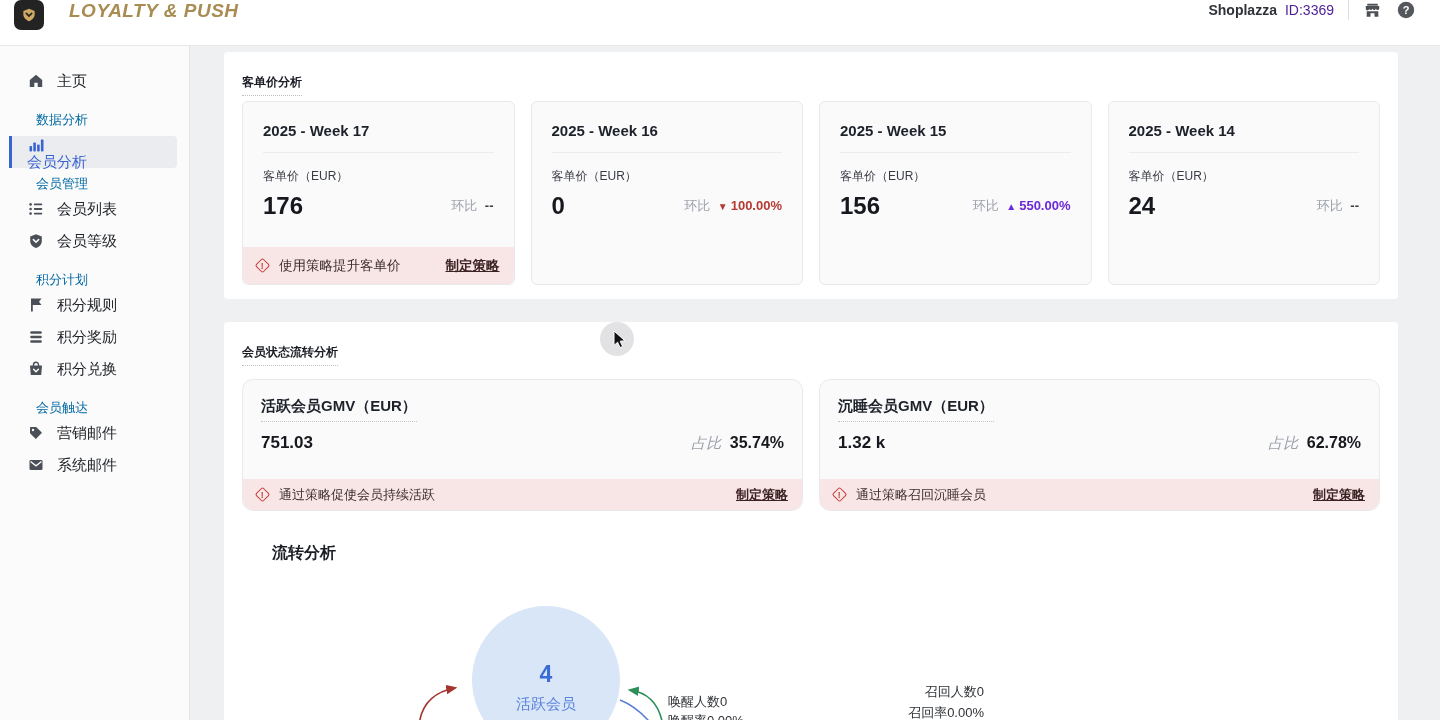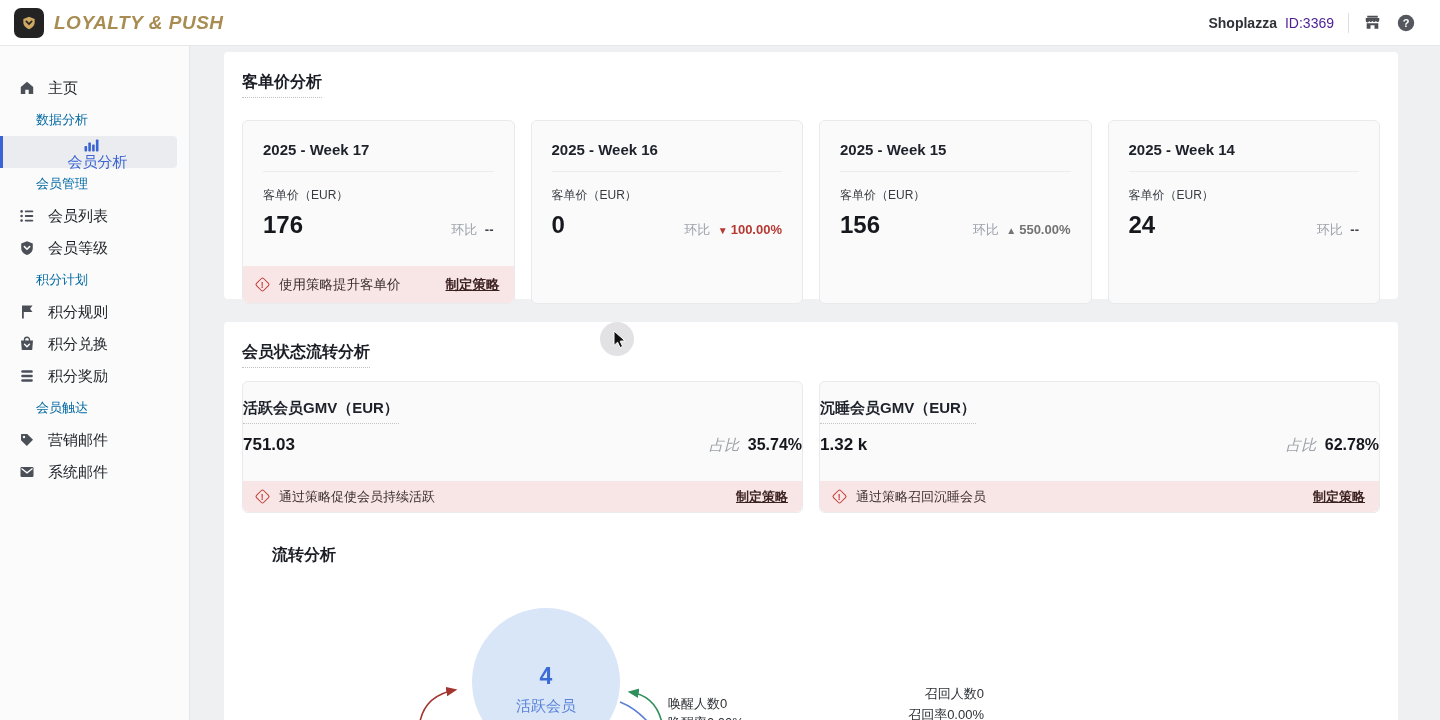--- a/index.html
+++ b/index.html
@@ -1,84 +1,84 @@
 <!DOCTYPE html>
 <html><head>
 <meta charset="utf-8">
 <style>
   * { margin:0; padding:0; box-sizing:border-box; }
   html,body { width:1440px; height:720px; overflow:hidden; background:#eef0f2;
     font-family:"Liberation Sans","DejaVu Sans",sans-serif; color:#22252a; }
 
   
   .topbar { position:relative; z-index:5; height:46px; background:#fff;
-    border-bottom:1px solid #e7e8ea; display:flex; align-items:center; padding:0 24px 0 14px; }
+    border-bottom:1px solid #e7e8ea; display:flex; align-items:flex-start; padding:0 24px 0 14px;gap:15px; }
   .logo-box { width:30px; height:30px; background:#232323; border-radius:7px;
     display:flex; align-items:center; justify-content:center; }
   .logo-text { margin-left:10px; font-size:19px; font-weight:800; font-style:italic;
     color:#a88c52; letter-spacing:.5px; }
   .topbar-right { margin-left:auto; display:flex; align-items:center; gap:14px; }
   .store-name { font-size:14px; font-weight:700; color:#2e3238; }
   .store-id { font-size:14px; color:#4c1d95; margin-left:-6px; }
   .tb-divider { width:1px; height:20px; background:#dcdee1; }
   .tb-icon { display:flex; align-items:center; justify-content:center; cursor:pointer; }
 
   
   .app { display:flex; height:674px; }
   .sidebar { width:190px; background:#fbfbfc; border-right:1px solid #e3e4e7;
     padding-top:26px; flex-shrink:0; }
-  .nav-item { position:relative; height:32px; display:flex; align-items:center;
-    padding-left:18px; margin-right:12px; font-size:15px; color:#22252a; cursor:pointer; }
+  .nav-item { position:relative; height:32px; display:flex; 
+    padding-left:18px; margin-right:12px; font-size:15px; color:#22252a; cursor:pointer;margin-left:9px; }
   .nav-item .nav-ic { width:17px; height:17px; margin-right:13px; display:flex;
     align-items:center; justify-content:center; flex-shrink:0; }
   .nav-item.active { background:#ebecef; border-radius:0 4px 4px 0; color:#3a64d4; font-weight:500;flex-direction:column; }
   .nav-item.active::before { content:""; position:absolute; left:0; top:0; width:3px; height:100%;
     background:#3a64d4; }
   .nav-section { height:32px; display:flex; align-items:center; padding-left:36px;
     font-size:13px; color:#0369a1; }
   .ic-fill { fill:#4b5058; }
   .active .ic-fill { fill:#3a64d4; }
 
   .main { flex:1; position:relative; background:#eef0f2; padding:6px 42px 0 34px; overflow:hidden; }
   .panel { background:#fff; border-radius:4px; padding:20px 18px; }
   .panel-1 { height:247px; }
   .panel-2 { margin-top:23px; height:440px; }
-  .section-title { display:inline-block; font-size:16px; font-weight:700; color:#1a1d24;
+  .section-title { display:inline-block; font-size:12px; font-weight:700; color:#1a1d24;
     border-bottom:1px dotted #bfbfc2; padding-bottom:4px; }
 
   
-  .cards-row { display:flex; gap:16px; margin-top:22px; }
+  .cards-row { display:flex; gap:16px; margin-top:5px; }
   .wcard { position:relative; flex:1; height:184px; background:#fafafb;
     border:1px solid #e9eaec; border-radius:6px; padding:20px 20px 0; overflow:hidden; }
   .wcard-period { font-size:15px; font-weight:700; color:#1d2129; }
   .wcard-divider { border-top:1px solid #ececee; margin-top:13px; }
   .wcard-label { font-size:12px; color:#383c42; margin-top:15px; }
-  .value-row { display:flex; justify-content:space-between; align-items:flex-end; margin-top:7px; }
+  .value-row { display:flex; justify-content:space-between; align-items:center; margin-top:7px; }
   .big-value { font-size:24px; font-weight:700; color:#16181d; }
   .trend { font-size:13px; }
   .t-label { color:#9ba1a9; margin-right:4px; }
   .t-neutral { color:#3c4046; font-weight:600; }
   .t-down { color:#b63a33; font-weight:700; }
-  .t-up { color:#737373; font-weight:700; }
+  .t-up { color:#6d28d9; font-weight:700; }
   .t-arrow { font-size:10px; margin-right:3px; }
 
   .card-banner { position:absolute; left:0; right:0; bottom:0; height:37px; background:#f8e6e6;
     border-radius:0 0 6px 6px; display:flex; align-items:center; padding:0 14px; font-size:13.5px; }
   .gbanner { height:31px; font-size:13px; }
   .diamond { width:11px; height:11px; border:1.6px solid #c23934; border-radius:2px;
     transform:rotate(45deg); display:flex; align-items:center; justify-content:center;
     margin-right:11px; flex-shrink:0; }
   .diamond span { transform:rotate(-45deg); color:#c23934; font-size:8.5px; font-weight:700; }
   .banner-text { color:#3b2f2c; }
   .banner-link { margin-left:auto; color:#3d2222; font-weight:700; text-decoration:underline; cursor:pointer; }
 
   
   .gmv-row { display:flex; gap:16px; margin-top:13px; }
   .gcard { position:relative; flex:1; height:132px; background:#fafafb;
-    border:1px solid #e9eaec; border-radius:6px; padding:17px 0 0; overflow:hidden; }
+    border:1px solid #e9eaec; border-radius:11px; padding:17px 18px 0; overflow:hidden; }
   .gcard-title { display:inline-block; font-size:15px; font-weight:700; color:#1d2129;
     border-bottom:1px dotted #c4c4c7; padding-bottom:5px; }
   .gvalue-row { display:flex; justify-content:space-between; align-items:baseline; margin-top:11px; }
   .gvalue { font-size:17px; font-weight:700; color:#16181d; }
   .ratio .t-label { font-size:15px;font-style:italic; }
   .ratio-val { font-size:16px; font-weight:700; color:#16181d; }
 
   
   .charts-row { display:flex; margin-top:31px; }
   .chart-left { width:565px; }
@@ -183,36 +183,36 @@
       <span class="nav-ic">
         <svg width="16" height="16" viewBox="0 0 16 16">
           <path class="ic-fill" d="M3 1.5 H13.5 L11 4.8 L13.5 8 H4.8 V14.5 H3 Z"></path>
         </svg>
       </span>
       <span>积分规则</span>
     </div>
     <div class="nav-item">
       <span class="nav-ic">
         <svg width="16" height="16" viewBox="0 0 16 16">
+          <rect class="ic-fill" x="2.2" y="2.2" width="11.6" height="2.6" rx="1.3"></rect>
+          <rect class="ic-fill" x="2.2" y="6.7" width="11.6" height="2.6" rx="1.3"></rect>
+          <rect class="ic-fill" x="2.2" y="11.2" width="11.6" height="2.6" rx="1.3"></rect>
+        </svg>
+      </span>
+      <span>积分奖励</span>
+    </div>
+    <div class="nav-item">
+      <span class="nav-ic">
+        <svg width="16" height="16" viewBox="0 0 16 16">
           <path class="ic-fill" d="M2 4.5 H14 L13.2 14 H2.8 Z"></path>
           <path d="M5.5 6 V3.8 a2.5 2.5 0 0 1 5 0 V6" stroke="#4b5058" stroke-width="1.4" fill="none"></path>
           <path d="M5.6 8.3 L8 10.7 L10.4 8.3" stroke="#fbfbfc" stroke-width="1.5" fill="none" stroke-linecap="round"></path>
         </svg>
       </span>
       <span>积分兑换</span>
-    </div>
-    <div class="nav-item">
-      <span class="nav-ic">
-        <svg width="16" height="16" viewBox="0 0 16 16">
-          <rect class="ic-fill" x="2.2" y="2.2" width="11.6" height="2.6" rx="1.3"></rect>
-          <rect class="ic-fill" x="2.2" y="6.7" width="11.6" height="2.6" rx="1.3"></rect>
-          <rect class="ic-fill" x="2.2" y="11.2" width="11.6" height="2.6" rx="1.3"></rect>
-        </svg>
-      </span>
-      <span>积分奖励</span>
     </div>
     <div class="nav-section">会员触达</div>
     <div class="nav-item">
       <span class="nav-ic">
         <svg width="16" height="16" viewBox="0 0 16 16">
           <path class="ic-fill" d="M2 3 C2 2.4 2.4 2 3 2 H8.2 L14 7.8 L7.8 14 L2 8.2 Z"></path>
           <circle cx="5" cy="5" r="1.2" fill="#fbfbfc"></circle>
         </svg>
       </span>
       <span>营销邮件</span>

